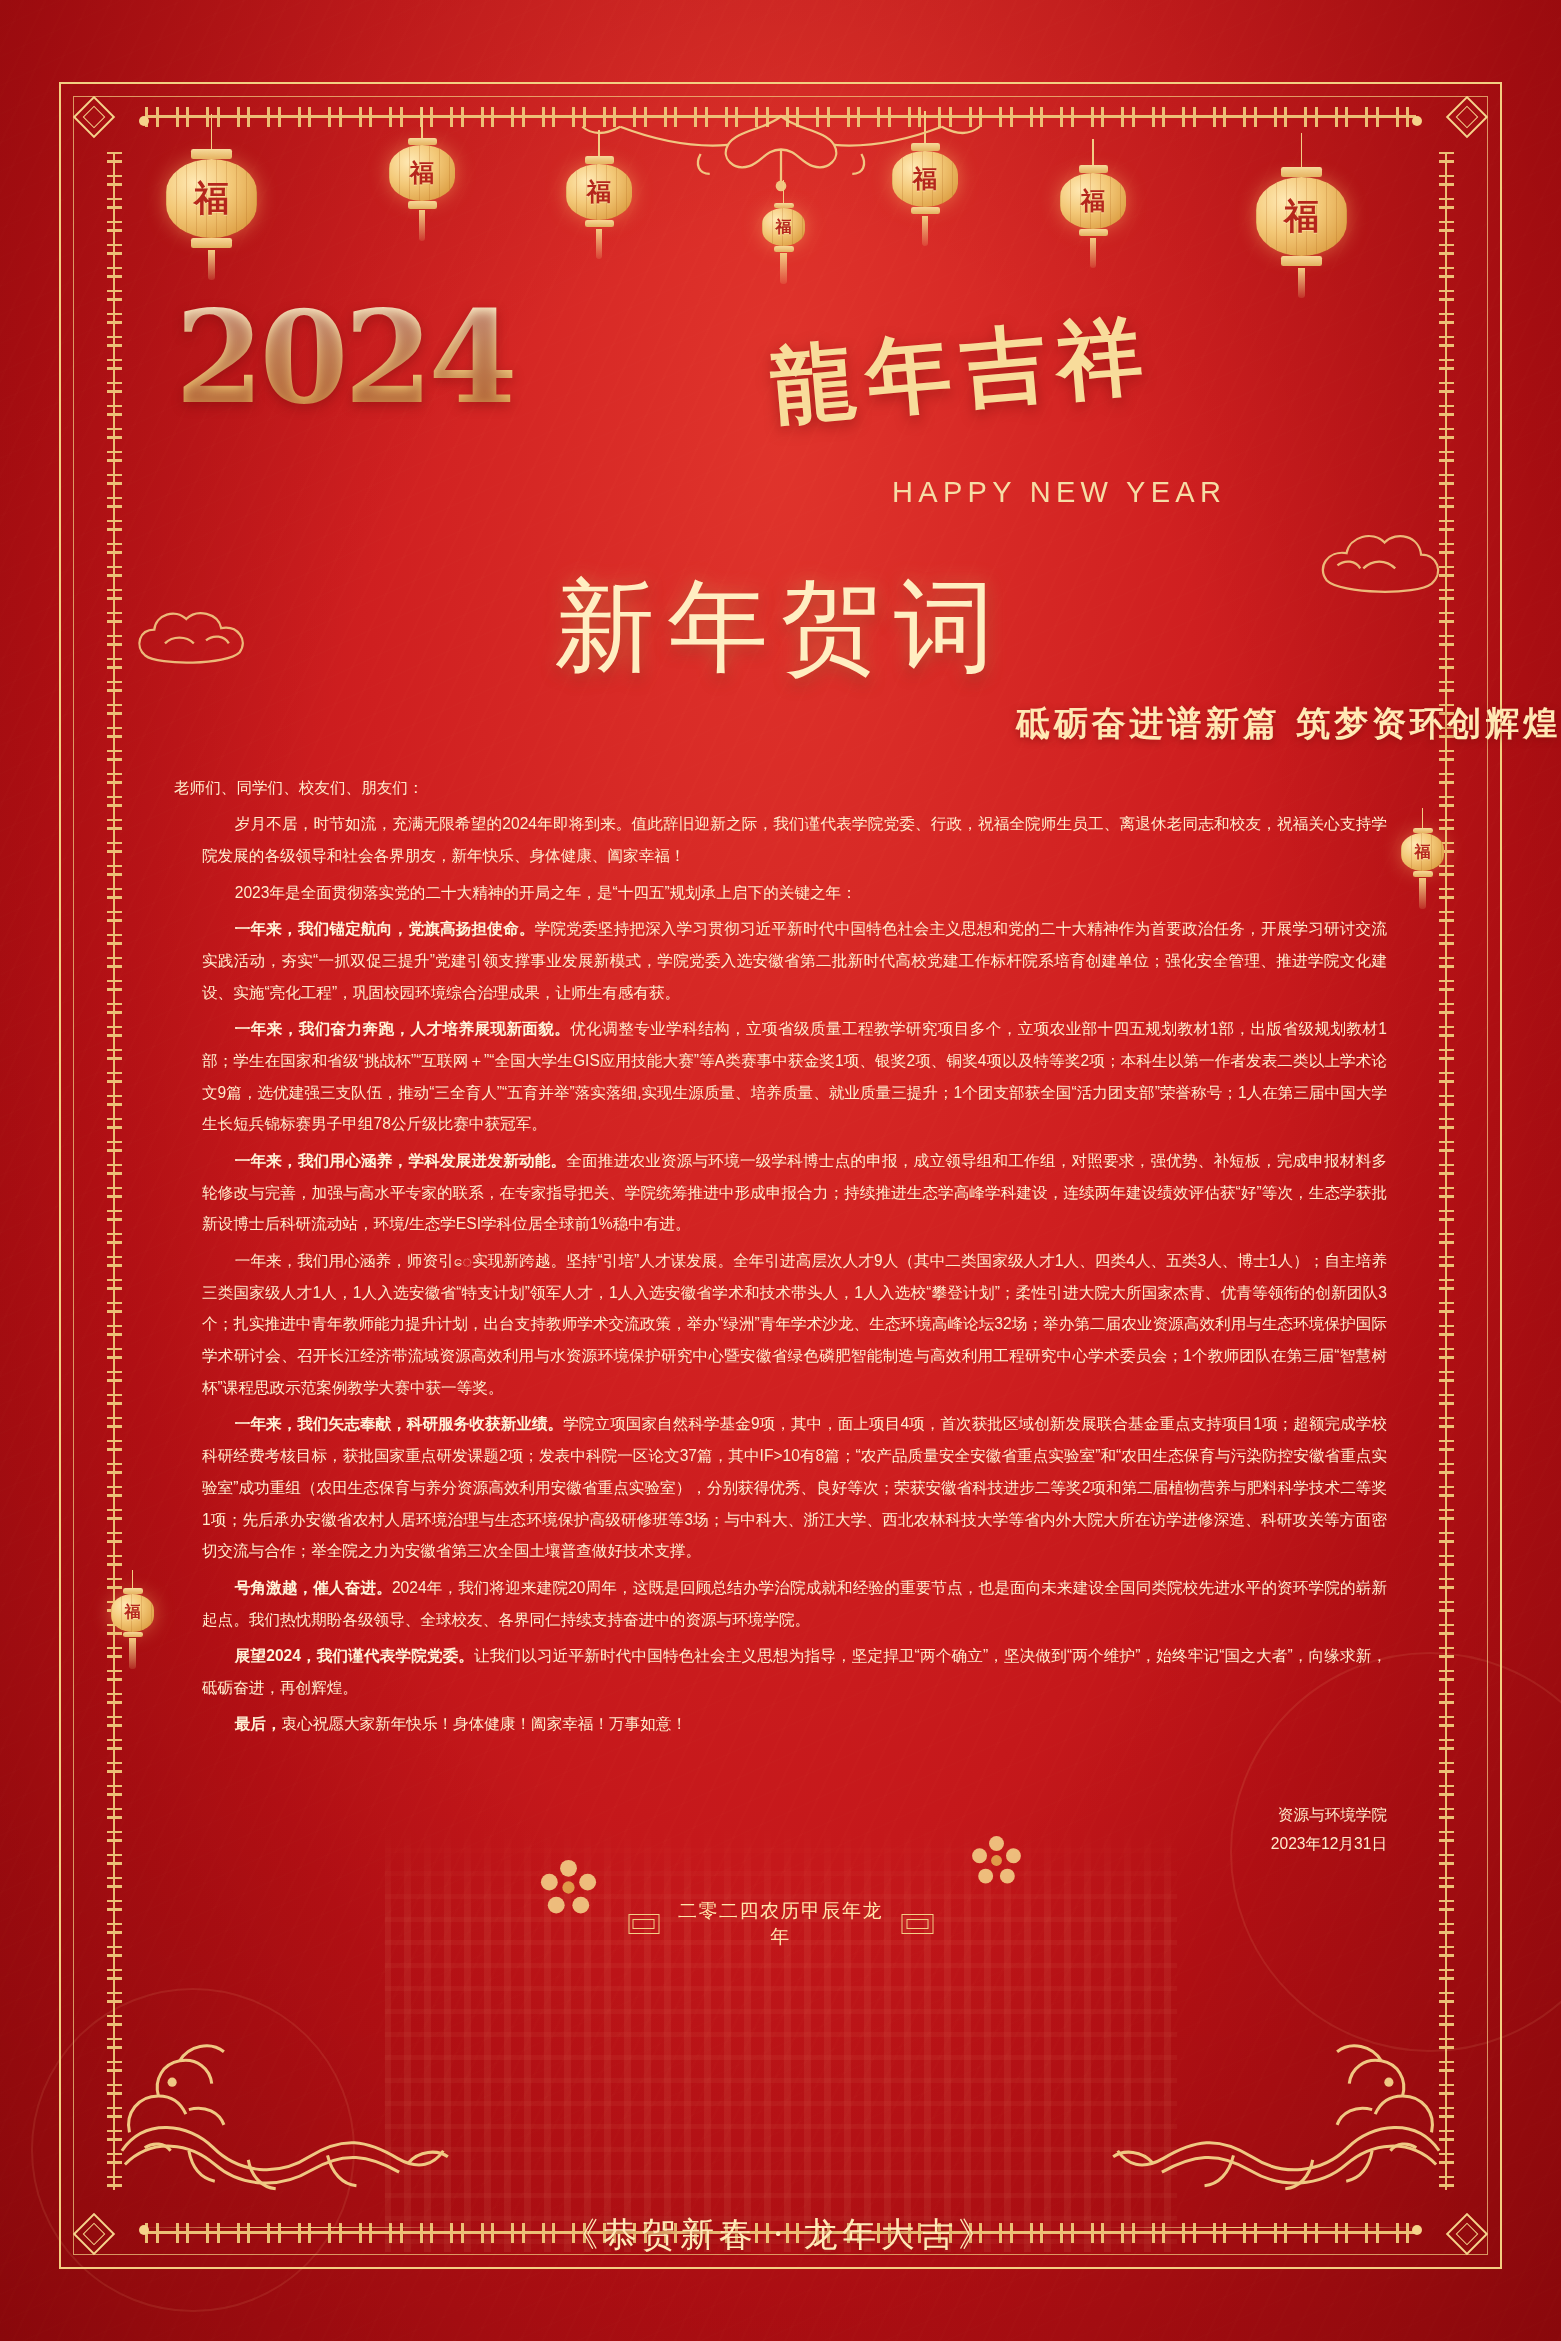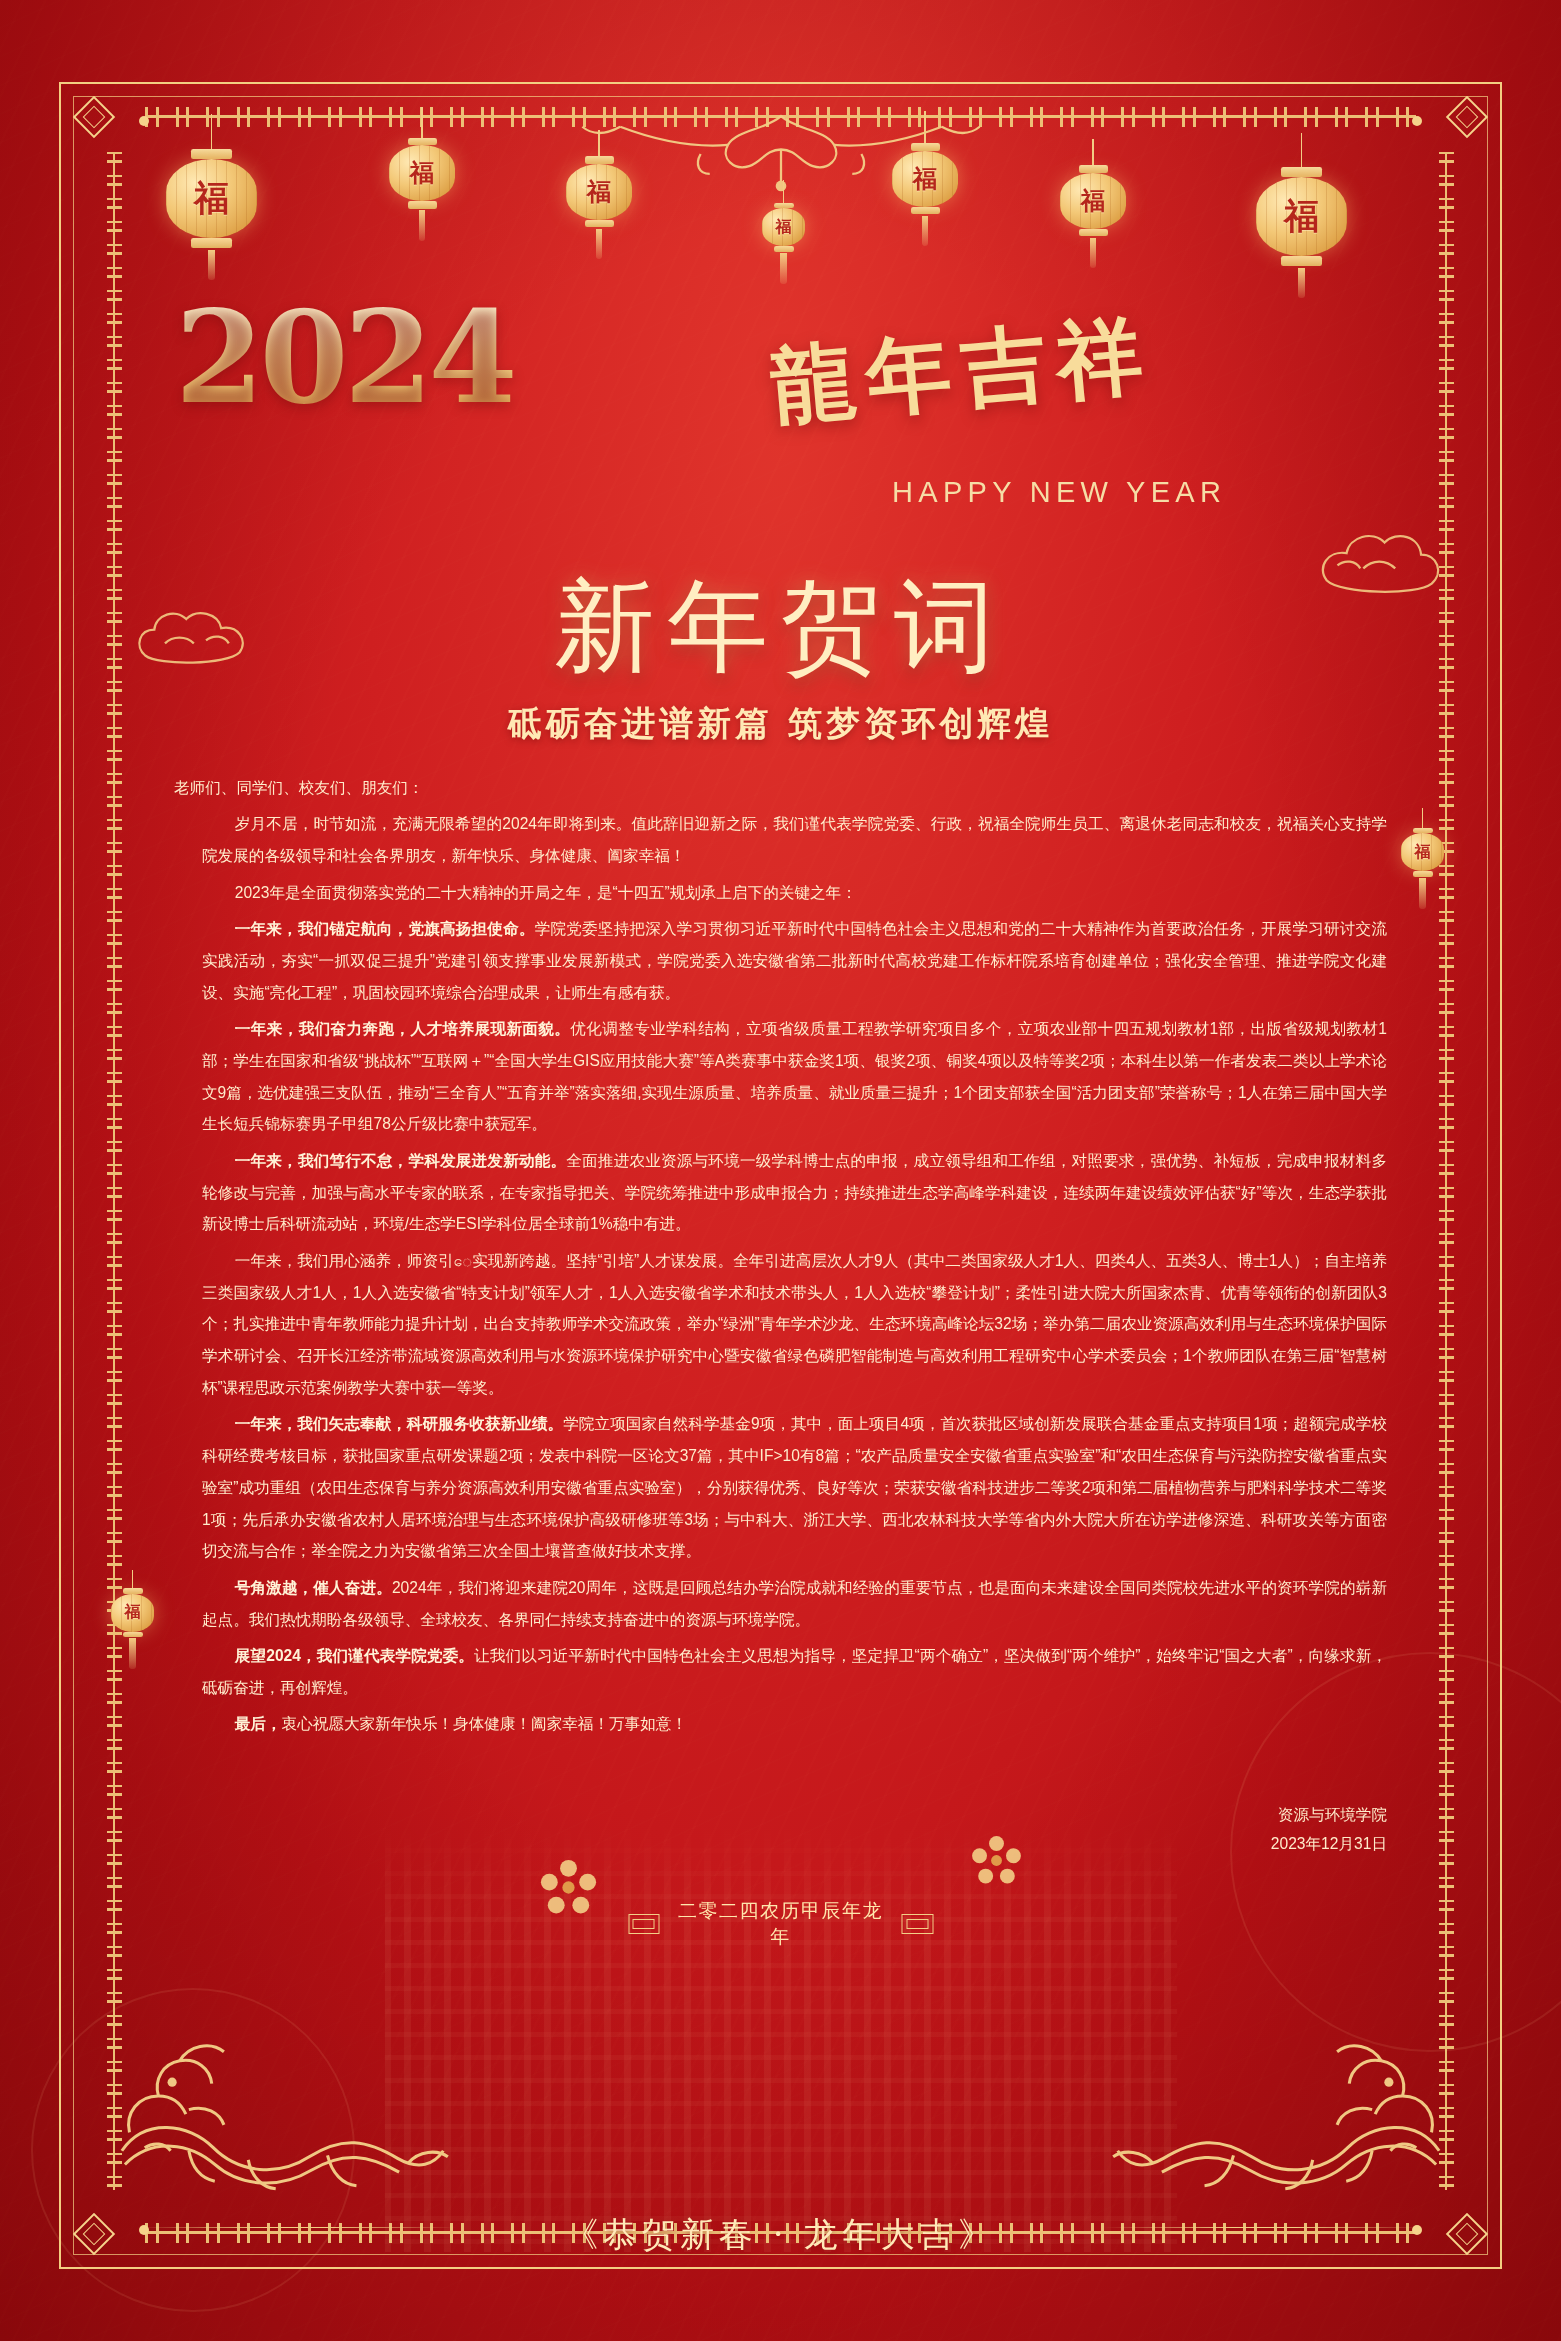--- a/index.html
+++ b/index.html
@@ -220,21 +220,21 @@
     font-size: 101px;
     font-weight: normal;
     letter-spacing: 12.2px;
     color: #ffeec2;
     text-shadow: 0 0 20px rgba(255,200,120,.45), 0 6.1px 15.2px rgba(120,10,10,.55);
   }
   .sub-title {
     position: absolute;
     left: 0; right: 0;
     top: 701px;
-    text-align: center;
+    text-align: right;
     font-family: "DejaVu Serif", "Liberation Serif", serif;
     font-size: 34px;
     font-weight: bold;
     letter-spacing: 3.8px;
     color: #ffe8b4;
     text-shadow: 0 2.3px 7.6px rgba(120,10,10,.5);
   }
 
   
   .letter {
@@ -545,21 +545,21 @@
 <div class="footer-rule l"></div>
 <div class="footer-rule r"></div>
 <div class="footer-wish">《恭贺新春 · 龙年大吉》</div>
 
 <div class="letter">
   <p>老师们、同学们、校友们、朋友们：</p>
   <p class="indent"><span>岁月不居，时节如流，充满无限希望的2024年即将到来。值此辞旧迎新之际，我们谨代表学院党委、行政，祝福全院师生员工、离退休老同志和校友，祝福关心支持学院发展的各级领导和社会各界朋友，新年快乐、身体健康、阖家幸福！</span></p>
   <p class="indent"><span>2023年是全面贯彻落实党的二十大精神的开局之年，是“十四五”规划承上启下的关键之年：</span></p>
   <p class="indent"><span><b>一年来，我们锚定航向，党旗高扬担使命。</b>学院党委坚持把深入学习贯彻习近平新时代中国特色社会主义思想和党的二十大精神作为首要政治任务，开展学习研讨交流实践活动，夯实“一抓双促三提升”党建引领支撑事业发展新模式，学院党委入选安徽省第二批新时代高校党建工作标杆院系培育创建单位；强化安全管理、推进学院文化建设、实施“亮化工程”，巩固校园环境综合治理成果，让师生有感有获。</span></p>
   <p class="indent"><span><b>一年来，我们奋力奔跑，人才培养展现新面貌。</b>优化调整专业学科结构，立项省级质量工程教学研究项目多个，立项农业部十四五规划教材1部，出版省级规划教材1部；学生在国家和省级“挑战杯”“互联网＋”“全国大学生GIS应用技能大赛”等A类赛事中获金奖1项、银奖2项、铜奖4项以及特等奖2项；本科生以第一作者发表二类以上学术论文9篇，选优建强三支队伍，推动“三全育人”“五育并举”落实落细,实现生源质量、培养质量、就业质量三提升；1个团支部获全国“活力团支部”荣誉称号；1人在第三届中国大学生长短兵锦标赛男子甲组78公斤级比赛中获冠军。</span></p>
-  <p class="indent"><span><b>一年来，我们笃行不怠，学科发展迸发新动能。</b>全面推进农业资源与环境一级学科博士点的申报，成立领导组和工作组，对照要求，强优势、补短板，完成申报材料多轮修改与完善，加强与高水平专家的联系，在专家指导把关、学院统筹推进中形成申报合力；持续推进生态学高峰学科建设，连续两年建设绩效评估获“好”等次，生态学获批新设博士后科研流动站，环境/生态学ESI学科位居全球前1%稳中有进。</span></p>
+  <p class="indent"><span><b>一年来，我们用心涵养，学科发展迸发新动能。</b>全面推进农业资源与环境一级学科博士点的申报，成立领导组和工作组，对照要求，强优势、补短板，完成申报材料多轮修改与完善，加强与高水平专家的联系，在专家指导把关、学院统筹推进中形成申报合力；持续推进生态学高峰学科建设，连续两年建设绩效评估获“好”等次，生态学获批新设博士后科研流动站，环境/生态学ESI学科位居全球前1%稳中有进。</span></p>
   <p class="indent"><span>一年来，我们用心涵养，师资引ေ实现新跨越。坚持“引培”人才谋发展。全年引进高层次人才9人（其中二类国家级人才1人、四类4人、五类3人、博士1人）；自主培养三类国家级人才1人，1人入选安徽省“特支计划”领军人才，1人入选安徽省学术和技术带头人，1人入选校“攀登计划”；柔性引进大院大所国家杰青、优青等领衔的创新团队3个；扎实推进中青年教师能力提升计划，出台支持教师学术交流政策，举办“绿洲”青年学术沙龙、生态环境高峰论坛32场；举办第二届农业资源高效利用与生态环境保护国际学术研讨会、召开长江经济带流域资源高效利用与水资源环境保护研究中心暨安徽省绿色磷肥智能制造与高效利用工程研究中心学术委员会；1个教师团队在第三届“智慧树杯”课程思政示范案例教学大赛中获一等奖。</span></p>
   <p class="indent"><span><b>一年来，我们矢志奉献，科研服务收获新业绩。</b>学院立项国家自然科学基金9项，其中，面上项目4项，首次获批区域创新发展联合基金重点支持项目1项；超额完成学校科研经费考核目标，获批国家重点研发课题2项；发表中科院一区论文37篇，其中IF&gt;10有8篇；“农产品质量安全安徽省重点实验室”和“农田生态保育与污染防控安徽省重点实验室”成功重组（农田生态保育与养分资源高效利用安徽省重点实验室），分别获得优秀、良好等次；荣获安徽省科技进步二等奖2项和第二届植物营养与肥料科学技术二等奖1项；先后承办安徽省农村人居环境治理与生态环境保护高级研修班等3场；与中科大、浙江大学、西北农林科技大学等省内外大院大所在访学进修深造、科研攻关等方面密切交流与合作；举全院之力为安徽省第三次全国土壤普查做好技术支撑。</span></p>
   <p class="indent"><span><b>号角激越，催人奋进。</b>2024年，我们将迎来建院20周年，这既是回顾总结办学治院成就和经验的重要节点，也是面向未来建设全国同类院校先进水平的资环学院的崭新起点。我们热忱期盼各级领导、全球校友、各界同仁持续支持奋进中的资源与环境学院。</span></p>
   <p class="indent"><span><b>展望2024，我们谨代表学院党委。</b>让我们以习近平新时代中国特色社会主义思想为指导，坚定捍卫“两个确立”，坚决做到“两个维护”，始终牢记“国之大者”，向缘求新，砥砺奋进，再创辉煌。</span></p>
   <p class="indent"><span><b>最后，</b>衷心祝愿大家新年快乐！身体健康！阖家幸福！万事如意！</span></p>
 </div>
 
 <div class="sign">
   <div>资源与环境学院</div>
   <div>2023年12月31日</div>

